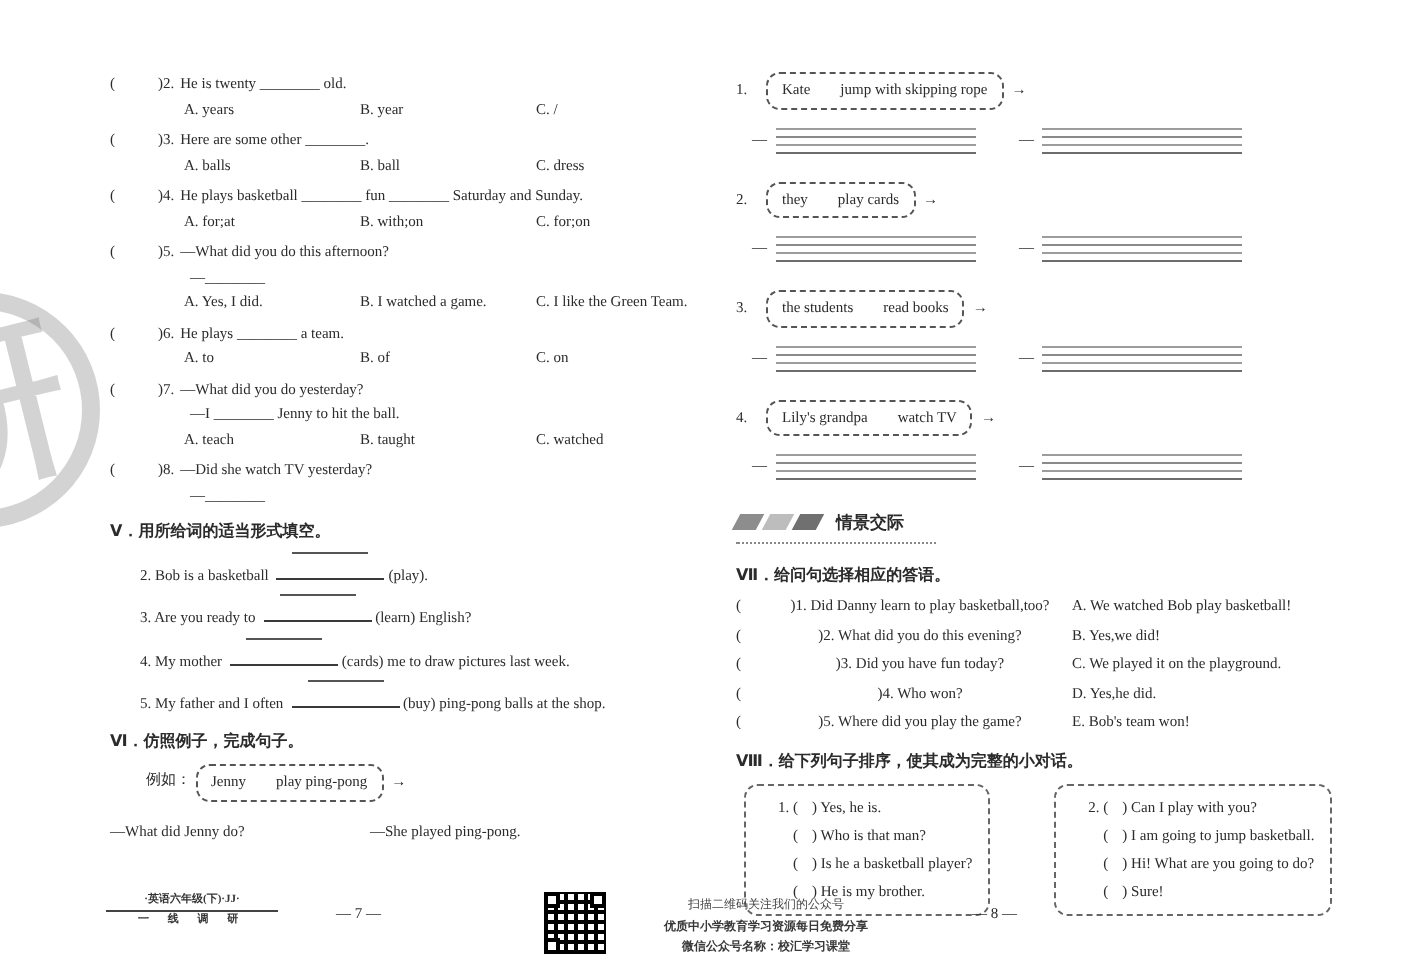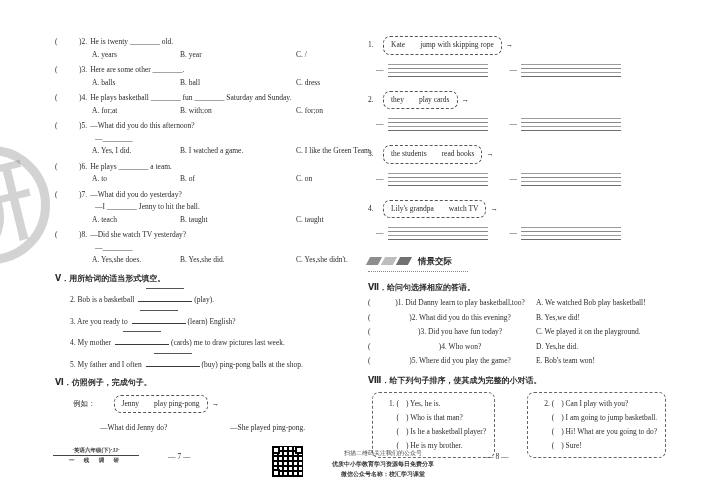--- a/index.html
+++ b/index.html
@@ -24,39 +24,39 @@
   .page-left{left:55px;width:305px;}
   .page-right{left:368px;width:312px;}
   
   .q{margin-bottom:3px;}
   .qrow{display:flex;white-space:nowrap;}
   .po{width:24px;flex:none;}
   .qn{flex:none;margin-right:3px;}
   .qcont{margin-left:40px;white-space:nowrap;}
   .opts{display:flex;margin-left:37px;white-space:nowrap;}
   .oA{width:88px;flex:none;}
-  .oB{width:116px;flex:none;}
+  .oB{width:88px;flex:none;}
   .oC{flex:none;}
   
   .sec-title{font-weight:bold;font-size:8px;margin:6px 0 2px 0;
     font-family:"Liberation Sans","DejaVu Sans",sans-serif;}
   
   .v-item{margin-left:15px;margin-top:8px;white-space:nowrap;}
   .blank2{display:inline-block;width:54px;height:8px;border-bottom:1px solid #3a3a3a;
     position:relative;margin:0 2px;vertical-align:baseline;}
   .blank2::before{content:"";position:absolute;left:8px;right:8px;top:-5px;
     border-top:1px solid #555;}
   
   .wavy{display:inline-block;border:1px dashed #555;border-radius:7px;
     padding:2px 7px;white-space:nowrap;background:#fff;}
   .wgap{display:inline-block;width:15px;}
   .arrow{margin-left:4px;}
   .ex-row{margin-left:18px;margin-top:5px;display:flex;align-items:center;}
-  .ex-row .exlabel{margin-right:18px;font-family:Liberation Mono, monospace;}
-  .ans-row{display:flex;margin-left:45px;margin-top:9px;white-space:nowrap;}
+  .ex-row .exlabel{margin-right:2px;font-family:Liberation Mono, monospace;}
+  .ans-row{display:flex;margin-top:9px;white-space:nowrap;}
   .ans-row .a1{width:130px;flex:none;}
   
   .r-item{margin-bottom:5px;}
   .r-head{display:flex;align-items:center;white-space:nowrap;}
   .rno{width:15px;flex:none;}
   .write-row{display:flex;align-items:center;margin:9px 0 14px 8px;}
   .dash{flex:none;margin-right:4px;}
   .dash2{flex:none;margin:0 4px 0 22px;}
   .grid4{width:100px;height:13px;flex:none;
     background-image:
@@ -192,36 +192,31 @@
     <div class="q">
       <div class="qrow">
         <span class="po">(</span>
         <span class="qn">)7.</span>
         <span class="qt">—What did you do yesterday?</span>
       </div>
       <div class="qcont">—I ________ Jenny to hit the ball.</div>
       <div class="opts">
         <span class="oA">A. teach</span>
         <span class="oB">B. taught</span>
-        <span class="oC">C. taught</span>
+        <span class="oC">C. watched</span>
       </div>
     </div>
 
     <div class="q">
       <div class="qrow">
         <span class="po">(</span>
         <span class="qn">)8.</span>
         <span class="qt">—Did she watch TV yesterday?</span>
       </div>
       <div class="qcont">—________</div>
-      <div class="opts">
-        <span class="oA">A. Yes,she does.</span>
-        <span class="oB">B. Yes,she did.</span>
-        <span class="oC">C. Yes,she didn't.</span>
-      </div>
     </div>
 
     <div class="sec-title">Ⅴ．用所给词的适当形式填空。</div>
 
     <div class="v-item">
       <span>2. Bob is a basketball </span><span class="blank2"></span><span>(play)</span><span>.</span>
     </div>
     <div class="v-item">
       <span>3. Are you ready to </span><span class="blank2"></span><span>(learn)</span><span> English?</span>
     </div>

